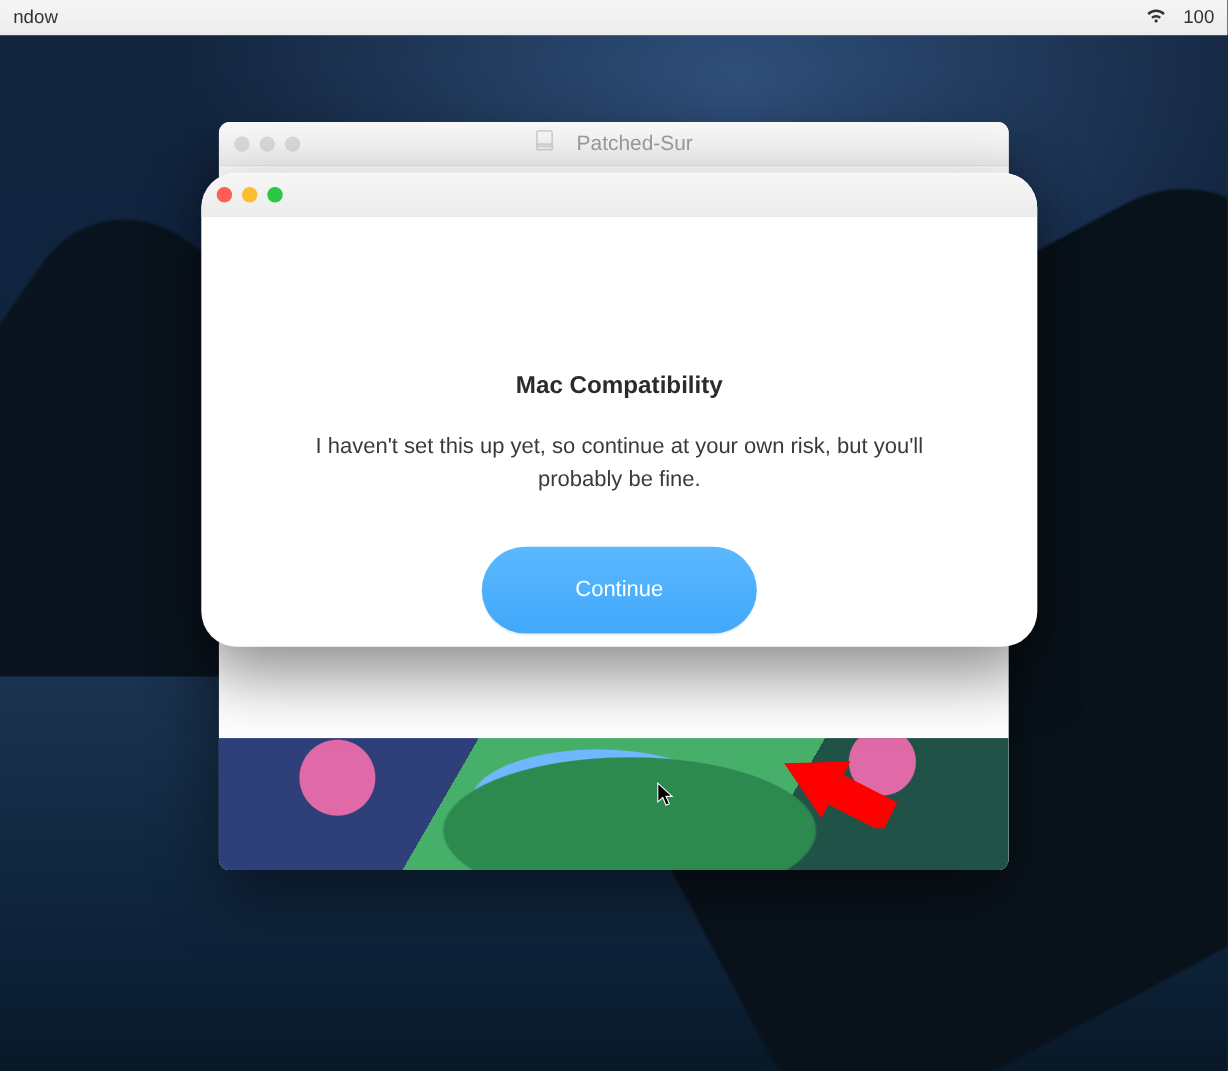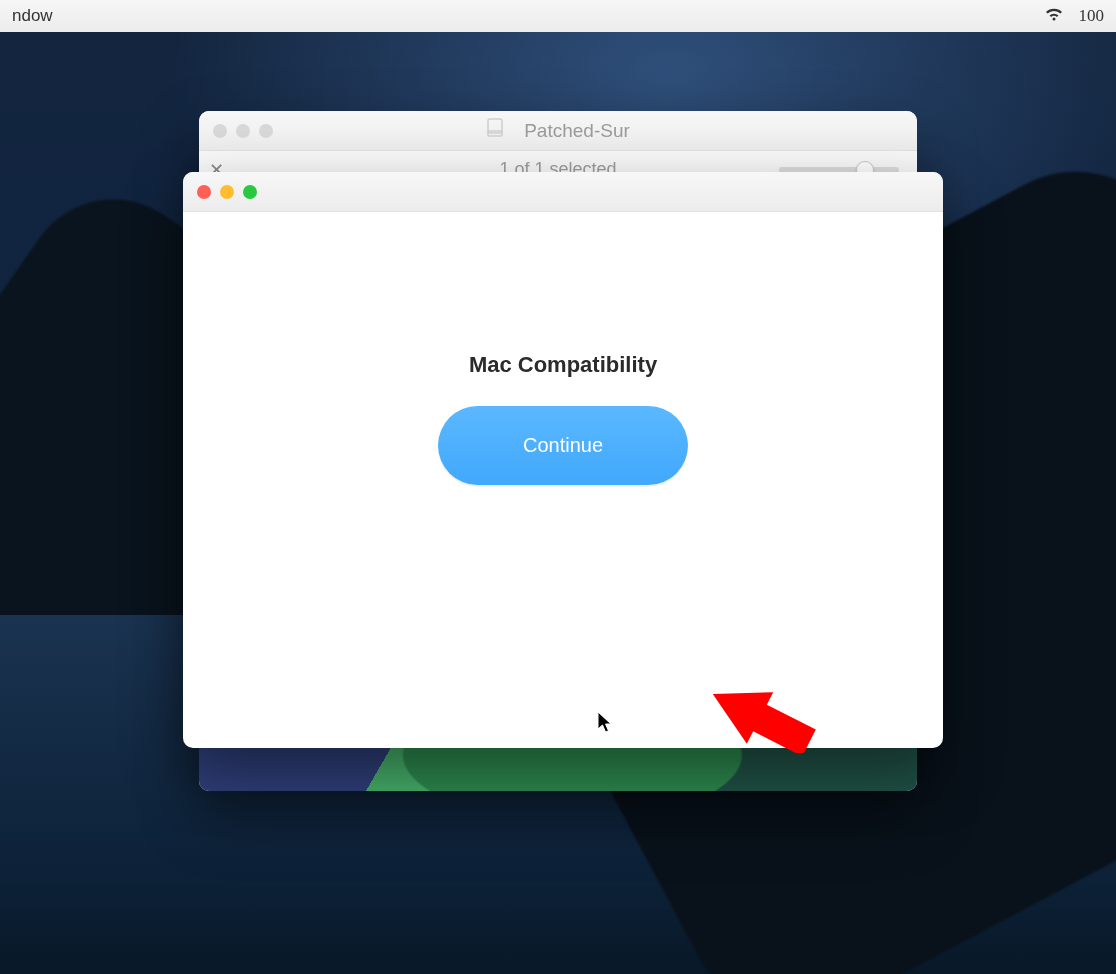--- a/index.html
+++ b/index.html
@@ -17,21 +17,21 @@
       height: 28px;
       background: linear-gradient(#f6f6f6, #ececec);
       display: flex;
       align-items: center;
       padding: 16px 12px;
       color: #333;
       font-size: 17px;
       z-index: 1;
     }
     .menubar .menu-left { flex: 1; }
-    .menubar .menu-right { display: flex; align-items: center; gap: 14px; font-family: Liberation Serif, serif; }
+    .menubar .menu-right { display: flex; align-items: center; gap: 14px; }
     .wifi-icon { display: inline-block; }
     .desktop {
       position: absolute;
       top: 28px; left: 0; right: 0; bottom: 0;
       background:
         radial-gradient(ellipse 900px 600px at 60% 5%, #2f4f7a 0%, rgba(47,79,122,0) 55%),
         radial-gradient(ellipse 700px 400px at 12% 70%, #0b1620 0%, rgba(11,22,32,0) 60%),
         radial-gradient(ellipse 700px 400px at 95% 75%, #0b1620 0%, rgba(11,22,32,0) 60%),
         linear-gradient(#14263f 0%, #0f2340 35%, #132a44 55%, #0c1b2c 100%);
       overflow: hidden;
@@ -131,23 +131,24 @@
       left: 0; right: 0; bottom: 0; height: 120px;
       background:
         radial-gradient(circle at 15% 30%, #e06aa8 0 34px, transparent 35px),
         radial-gradient(circle at 84% 18%, #e06aa8 0 30px, transparent 31px),
         radial-gradient(ellipse 280px 110px at 52% 70%, #2d8a4f 0 60%, transparent 61%),
         radial-gradient(ellipse 220px 90px at 48% 48%, #6fb8ff 0 52%, transparent 53%),
         linear-gradient(120deg, #2f3f7a 0 30%, #46b06a 30% 70%, #205247 70% 100%);
     }
     
     .front-window {
-      left: 183px; top: 172px;
-      width: 760px; height: 576px;
+      left: 183px; top: 157px;
+      width: 760px; height: 431px;
       z-index: 3;
+      border-radius: 32px;
     }
     .front-body {
       padding: 140px 32px 0;
       text-align: center;
       color: #2a2a2a;
     }
     .front-body .heading {
       font-size: 22px;
       font-weight: 600;
       margin-bottom: 28px;
@@ -239,20 +240,21 @@
 <div class="window front-window">
   <div class="titlebar">
     <div class="traffic-lights">
       <span class="tl red"></span>
       <span class="tl yellow"></span>
       <span class="tl green"></span>
     </div>
   </div>
   <div class="front-body">
     <div class="heading">Mac Compatibility</div>
+    <div class="message">I haven't set this up yet, so continue at your own risk, but you'll probably be fine.</div>
     <button class="continue-btn">Continue</button>
   </div>
 </div>
 
 <div class="arrow-annotation">
   <svg width="120" height="70" viewBox="0 0 120 70">
     <g transform="rotate(27 60 35)">
       <polygon points="0,20 0,50 55,50 55,64 108,35 55,6 55,20" fill="#ff0000" transform="scale(-1,1) translate(-115,0)"></polygon>
     </g>
   </svg>

